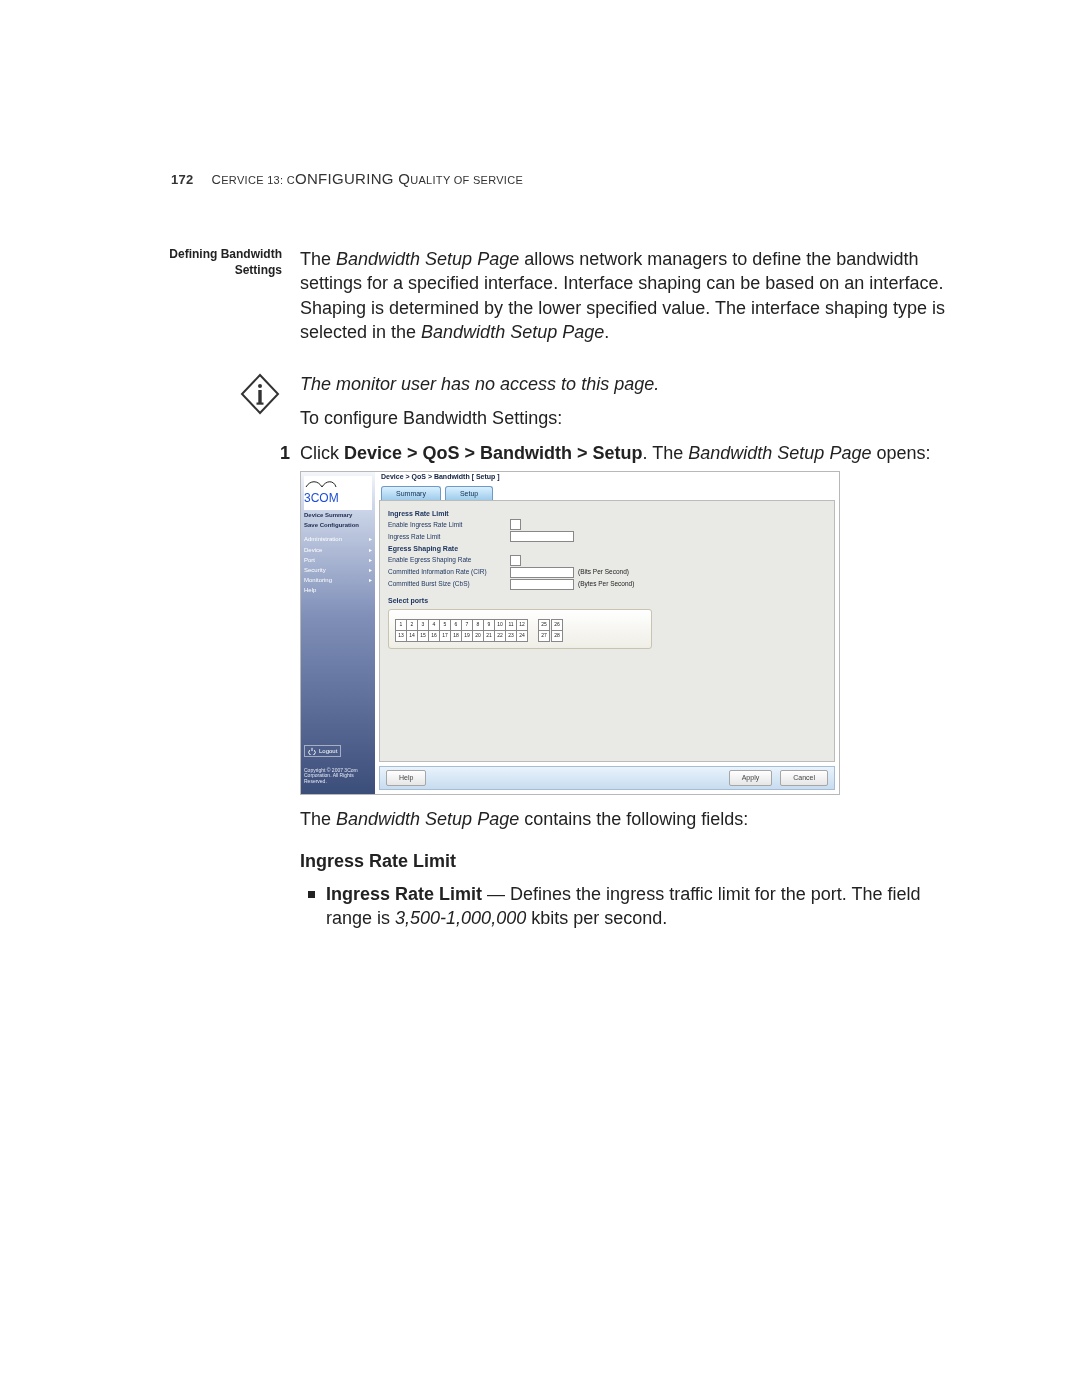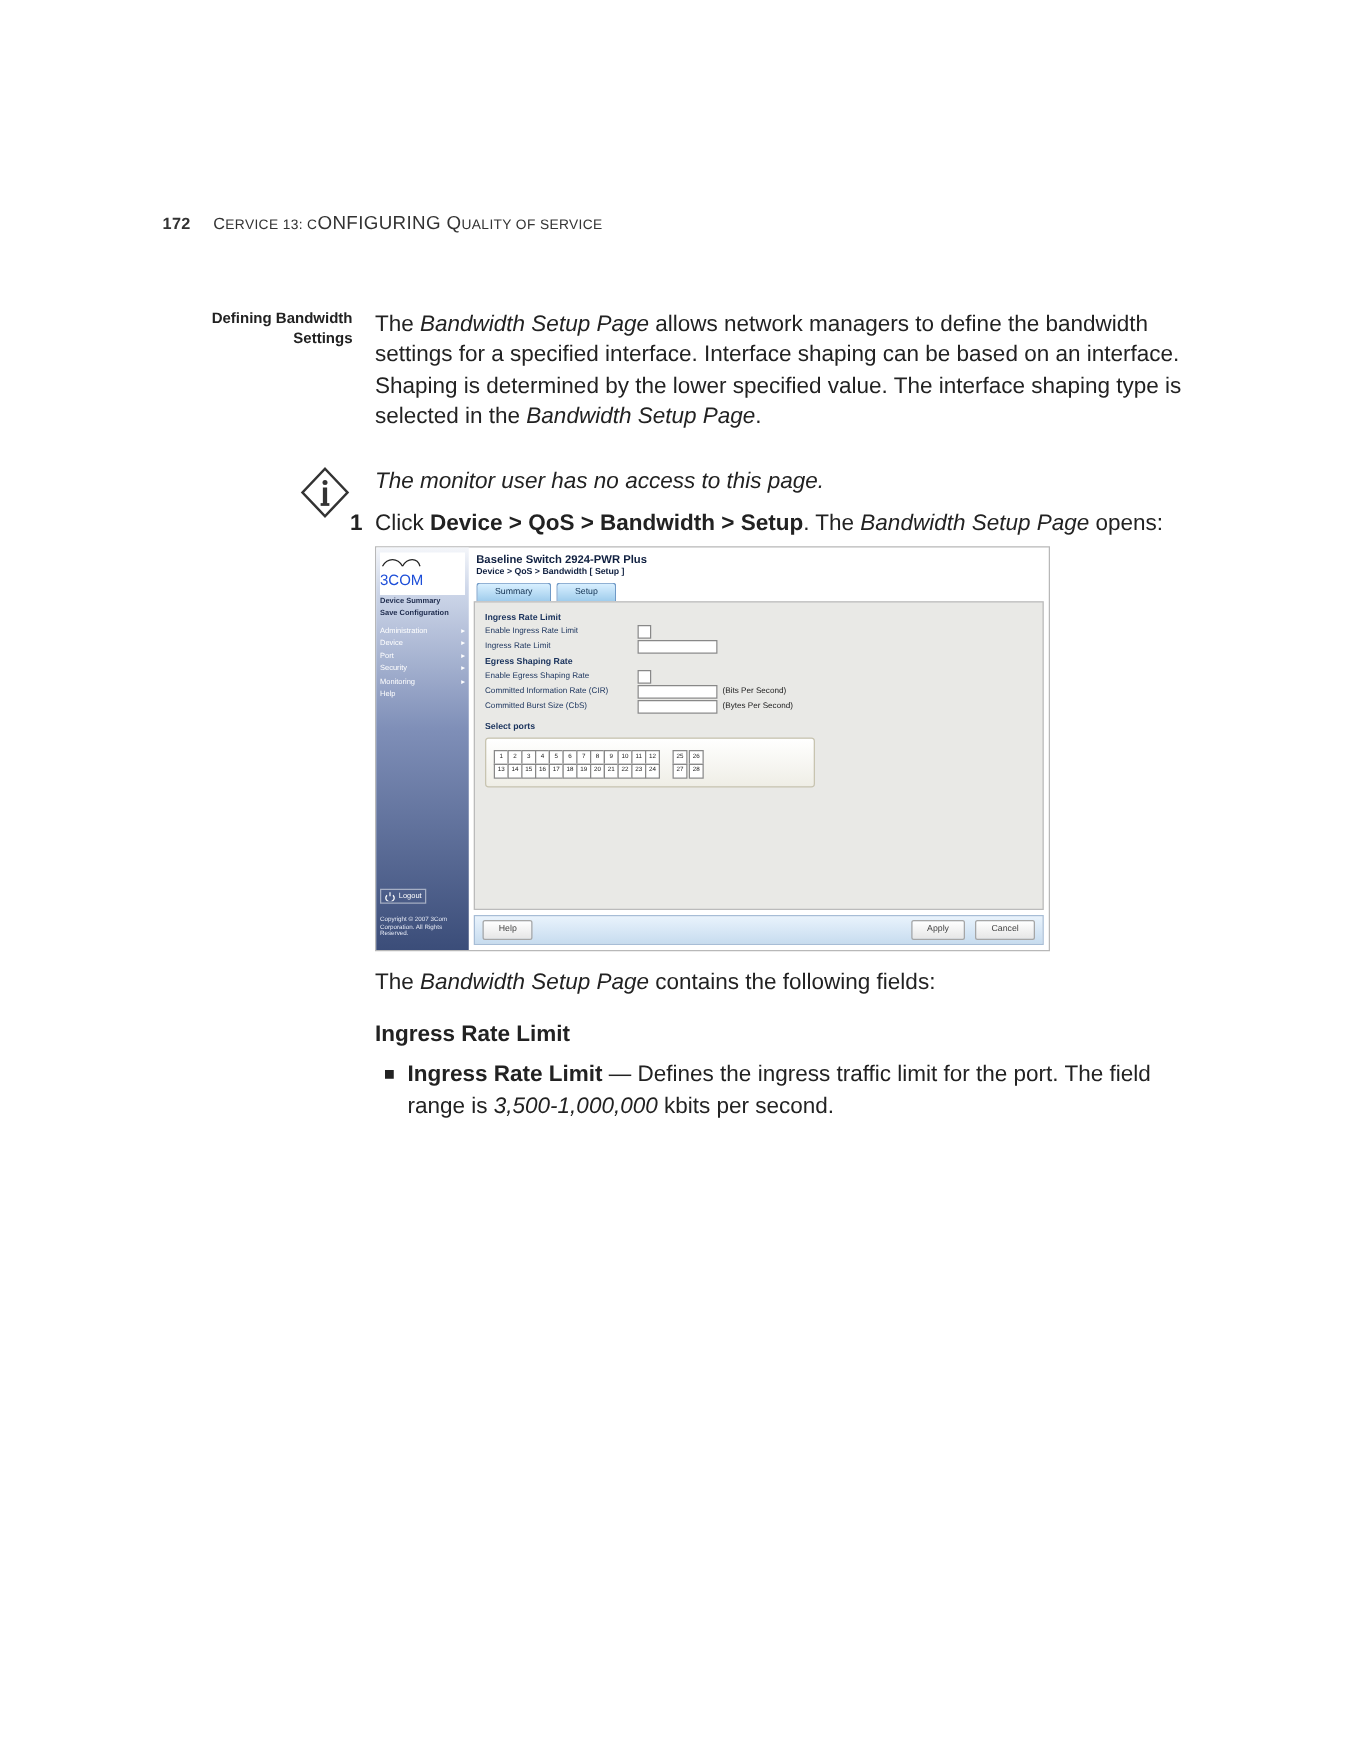--- a/index.html
+++ b/index.html
@@ -11,21 +11,21 @@
   }
   .page {
     padding: 170px 130px 150px 130px;
   }
   .running-head {
     font-size: 13px;
     letter-spacing: .3px;
     color: #333;
     margin-bottom: 60px;
   }
-  .running-head .pnum { font-weight: 700; margin-right: 14px; }
+  .running-head .pnum { font-weight: 700; margin-right: 14px; margin-left: 41px; }
   .running-head .sc { font-variant: small-caps; }
 
   .two-col {
     display: grid;
     grid-template-columns: 170px 1fr;
     column-gap: 0;
   }
   .side-heading {
     font-weight: 700;
     font-size: 12px;
@@ -186,20 +186,21 @@
     <div class="info-icon">
       <svg viewBox="0 0 44 44" width="44" height="44">
         <polygon points="22,3 40,22 22,41 4,22" fill="none" stroke="#333" stroke-width="2"></polygon>
         <circle cx="22" cy="14" r="2" fill="#333"></circle>
         <rect x="20.3" y="18" width="3.4" height="14" fill="#333"></rect>
         <rect x="18.5" y="30.5" width="7" height="2.2" fill="#333"></rect>
       </svg>
     </div>
     <div class="body">
       <p class="ital">The monitor user has no access to this page.</p>
+      <p>To configure Bandwidth Settings:</p>
       <ol class="step-list">
         <li>
           <span class="step-num">1</span>
           <span>
             <span>Click </span><b>Device &gt; QoS &gt; Bandwidth &gt; Setup</b><span>. The </span><span class="ital">Bandwidth Setup Page</span><span> opens:</span>
           </span>
         </li>
       </ol>
 
 
@@ -243,21 +244,20 @@
             </div>
           <div class="legend">
             <svg width="8" height="8" viewBox="0 0 10 10">
                 <path d="M5 1v4M2 4a4 4 0 1 0 6 0" stroke="#fff" stroke-width="1.2" fill="none"></path>
               </svg>
             <span>Logout</span>
           </div>
           <div class="copy">Copyright © 2007 3Com Corporation. All Rights Reserved.</div>
         </div>
         <div class="main">
-          <div class="title">Baseline Switch 2924-PWR Plus</div>
           <div class="crumb">Device &gt; QoS &gt; Bandwidth [ Setup ]</div>
           <div class="tabs">
             <div class="tab">Summary</div>
             <div class="tab">Setup</div>
           </div>
           <div class="panel">
             <div class="grp">Ingress Rate Limit</div>
             <div class="row">
                 <span class="lab">Enable Ingress Rate Limit</span>
                 <span class="cb"></span>

